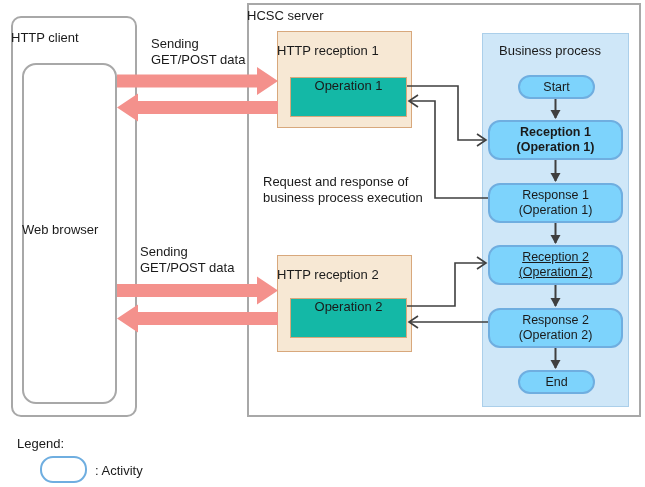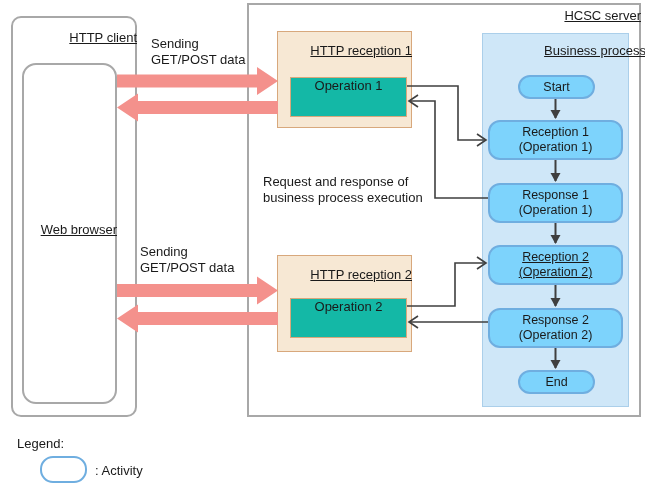--- a/index.html
+++ b/index.html
@@ -13,21 +13,21 @@
     --connector-black:#3F3F3F;
     --text-color:#1A1A1A;
   }
   html,body{margin:0;padding:0;background:#fff;}
   #stage{
     position:relative;width:645px;height:487px;background:#fff;overflow:hidden;
     font-family:"Liberation Sans","DejaVu Sans",sans-serif;color:var(--text-color);
   }
   .abs{position:absolute;box-sizing:border-box;}
   .lbl{font-size:13px;line-height:16px;white-space:nowrap;}
-  .center{text-align:right;text-decoration:underline;}
+  .center{text-align:left;}
   
   .gray-round{border:2px solid var(--box-border-gray);border-radius:10px;background:#fff;}
   .gray-square{border:2px solid var(--box-border-gray);background:#fff;}
   
   .tan-box{background:var(--reception-fill);border:1.5px solid var(--reception-border);}
   .op-box{background:#14b8a6;border:1.5px solid var(--reception-border);
           display:flex;justify-content:center;font-size:13px;}
   
   .bp-box{background:var(--process-fill);border:1px solid var(--process-border);}
   .activity{background:#7dd3fc;border:2px solid var(--activity-border);border-radius:12px;
@@ -68,21 +68,21 @@
   </div>
 
   <div class="abs bp-box" style="left:482px;top:33px;width:147px;height:374px;"></div>
   <div class="abs lbl center" style="left:499px;top:43px;width:147px;">Business process</div>
 
   <div class="abs activity" style="left:518px;top:75px;width:77px;height:24px;">
     <span class="act-line">Start</span>
 
   </div>
 
-  <div class="abs activity" style="left:488px;top:120px;width:135px;height:40px;">
+  <div class="abs activity" style="left:488px;top:120px;width:135px;height:40px;font-weight:bold;">
     <span class="act-line">Reception 1</span>
     <span class="act-line">(Operation 1)</span>
   </div>
 
   <div class="abs activity" style="left:488px;top:183px;width:135px;height:40px;">
     <span class="act-line">Response 1</span>
     <span class="act-line">(Operation 1)</span>
   </div>
 
   <div class="abs activity" style="left:488px;top:245px;width:135px;height:40px;text-decoration:underline;">

